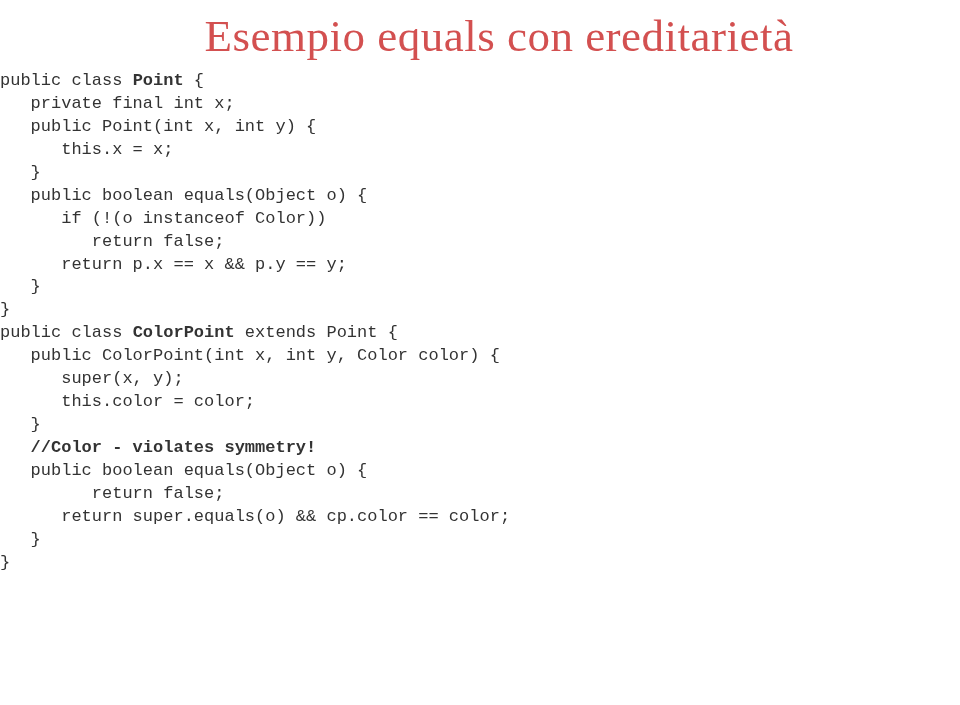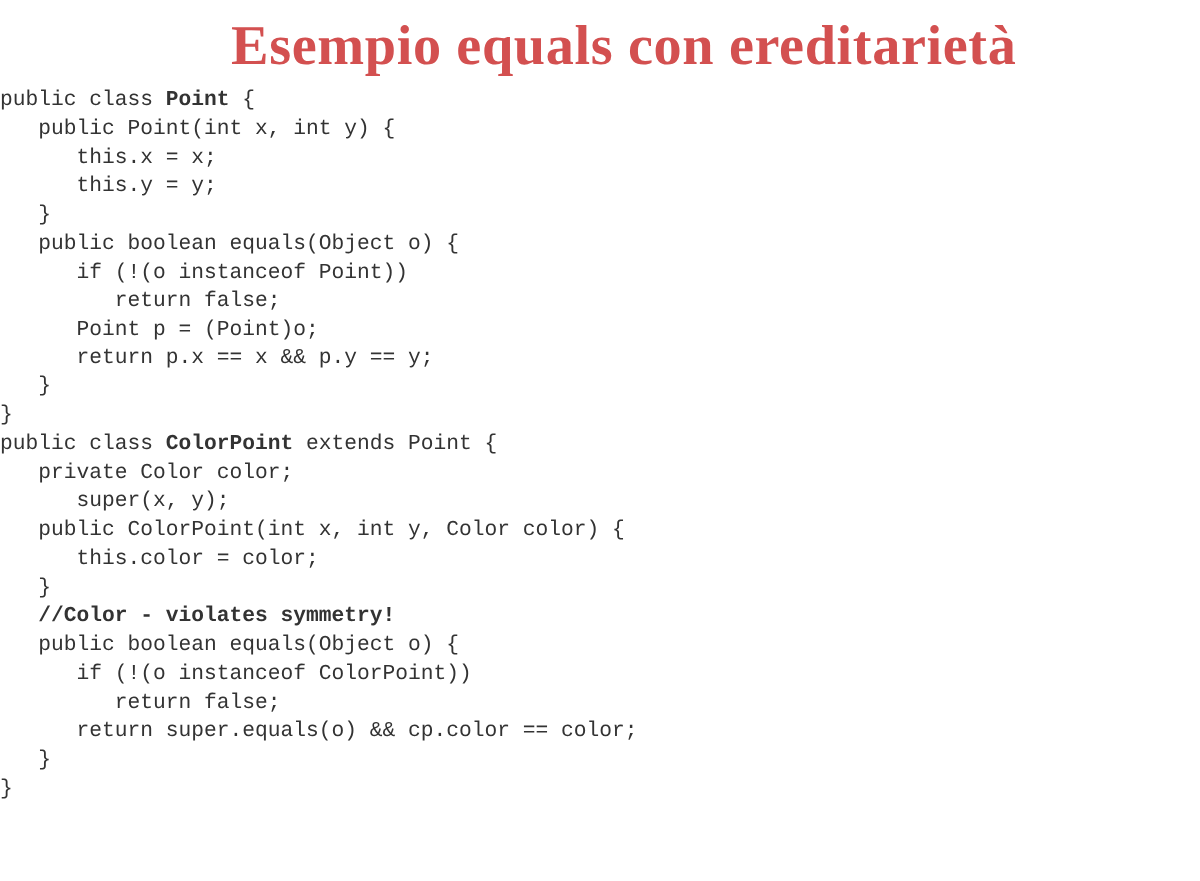--- a/index.html
+++ b/index.html
@@ -11,21 +11,21 @@
       width: 960px;
       height: 705px;
       background: #ffffff;
       font-family: Georgia, 'Times New Roman', serif;
       position: relative;
       overflow: hidden;
     }
     .title {
       font-size: 45px;
       color: #d35050;
-      font-weight: bold;
+      font-weight: normal;
       text-align: center;
       padding-top: 10px;
       padding-left: 38px;
       letter-spacing: 0.5px;
     }
     .code-container {
       padding-left: 0px;
       padding-top: 8px;
       font-family: 'Courier New', Courier, monospace;
       font-size: 17px;
@@ -39,40 +39,37 @@
       font-weight: bold;
     }
   </style>
 </head>
 <body>
 
 <div class="title">Esempio equals con ereditarietà</div>
 
 <div class="code-container">
   <div class="code-line"><span>public class </span><span class="bold">Point</span><span> {</span></div>
+  <div class="code-line">   private final int x;</div>
   <div class="code-line">   public Point(int x, int y) {</div>
   <div class="code-line">      this.x = x;</div>
-  <div class="code-line">      this.y = y;</div>
   <div class="code-line">   }</div>
   <div class="code-line">   public boolean equals(Object o) {</div>
-  <div class="code-line">      if (!(o instanceof Point))</div>
+  <div class="code-line">      if (!(o instanceof Color))</div>
   <div class="code-line">         return false;</div>
-  <div class="code-line">      Point p = (Point)o;</div>
   <div class="code-line">      return p.x == x &amp;&amp; p.y == y;</div>
   <div class="code-line">   }</div>
   <div class="code-line">}</div>
   <div class="code-line"></div>
   <div class="code-line"><span>public class </span><span class="bold">ColorPoint</span><span> extends Point {</span></div>
-  <div class="code-line">   private Color color;</div>
   <div class="code-line"></div>
+  <div class="code-line">   public ColorPoint(int x, int y, Color color) {</div>
   <div class="code-line">      super(x, y);</div>
-  <div class="code-line">   public ColorPoint(int x, int y, Color color) {</div>
   <div class="code-line">      this.color = color;</div>
   <div class="code-line">   }</div>
   <div class="code-line"></div>
   <div class="code-line bold">   //Color - violates symmetry!</div>
   <div class="code-line">   public boolean equals(Object o) {</div>
-  <div class="code-line">      if (!(o instanceof ColorPoint))</div>
   <div class="code-line">         return false;</div>
   <div class="code-line">      return super.equals(o) &amp;&amp; cp.color == color;</div>
   <div class="code-line">   }</div>
   <div class="code-line">}</div>
 </div>
 
 </body></html>

